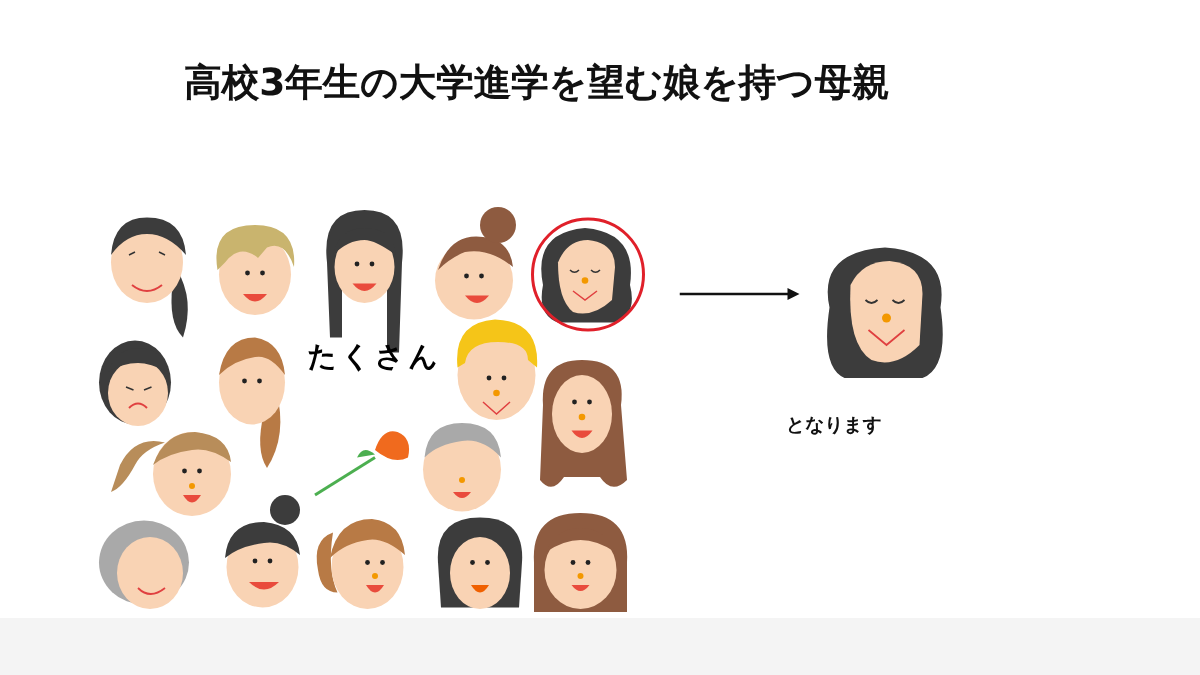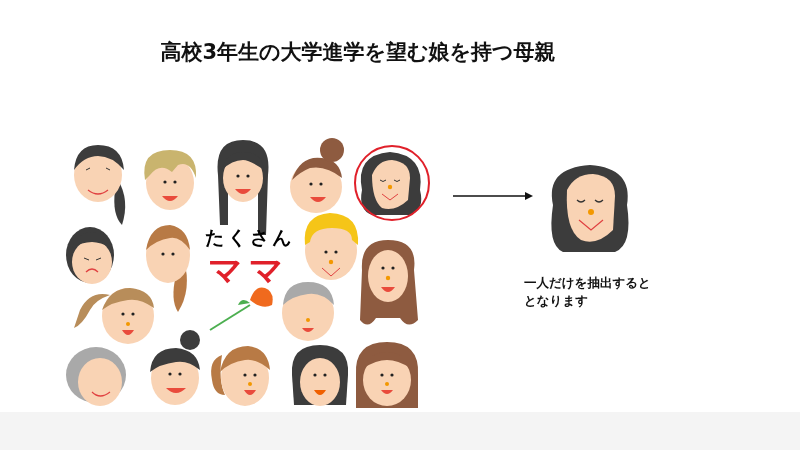--- a/index.html
+++ b/index.html
@@ -1,19 +1,19 @@
 <!DOCTYPE html>
 <html><head>
 <meta charset="utf-8">
 <style>
   html, body { margin:0; padding:0; }
   body { width:800px; height:450px; position:relative; overflow:hidden; background:#ffffff; font-family:"DejaVu Sans", sans-serif; }
   .slide { position:absolute; left:0; top:0; width:800px; height:412px; background:#ffffff; }
   .footer-band { position:absolute; left:0; top:412px; width:800px; height:38px; background:#f4f4f4; }
-  .title { position:absolute; left:0; top:38px; width:716px; text-align:center; font-weight:bold; font-size:21px; color:#111; letter-spacing:0px; }
+  .title { position:absolute; left:0; top:38px; width:716px; text-align:center; font-weight:bold; font-size:25px; color:#111; letter-spacing:0px; }
   .illus { position:absolute; left:60px; top:130px; width:380px; height:282px; }
   .takusan { position:absolute; left:205px; top:225px; font-size:19px; color:#000000; font-weight:bold; letter-spacing:3px; }
   .mama { position:absolute; left:208px; top:248px; font-size:34px; color:#e0202a; font-weight:bold; letter-spacing:6px; }
   .arrow { position:absolute; left:453px; top:188px; }
   .persona { position:absolute; left:545px; top:160px; }
   .desc { position:absolute; left:524px; top:274px; font-size:12.5px; font-weight:bold; color:#111; line-height:18px; }
   .desc div { white-space:nowrap; }
 </style>
 </head>
 <body>
@@ -148,34 +148,32 @@
     </g>
 
     <g>
       <line x1="210" y1="330" x2="250" y2="305" stroke="#4caf50" stroke-width="2"></line>
       <path d="M238 305 Q242 296 250 303Z" fill="#4caf50"></path>
       <path d="M250 300 Q255 285 265 288 Q275 292 272 305 Q262 310 250 300Z" fill="#f06a1e"></path>
     </g>
   </svg>
 
   <div class="takusan">たくさん</div>
-  <div class="mama">ママ</div>
 
   <svg class="arrow" width="82" height="16" viewBox="0 0 82 16">
     <line x1="0" y1="8" x2="74" y2="8" stroke="#111" stroke-width="1.6"></line>
     <path d="M72 4 L80 8 L72 12Z" fill="#111"></path>
   </svg>
 
   <svg class="persona" width="90" height="100" viewBox="0 0 90 100">
     <path d="M8 45 Q0 8 45 5 Q88 8 82 45 Q88 85 70 92 L18 92 Q2 85 8 45Z" fill="#3c3c3c"></path>
     <path d="M22 30 Q30 14 48 14 Q70 16 70 36 L68 70 Q52 86 36 80 Q20 70 22 30Z" fill="#f9d3b4"></path>
     <path d="M32 40 q4 4 8 0 M50 40 q4 4 8 0" stroke="#333" stroke-width="1.2" fill="none"></path>
     <circle cx="46" cy="52" r="3" fill="#f39800"></circle>
     <path d="M34 60 L46 70 L58 60" stroke="#e04040" stroke-width="1.2" fill="none"></path>
   </svg>
 
   <div class="desc">
-    <div>一人だけを抽出すると</div>
     <div>となります</div>
   </div>
 </div>
 
 <div class="footer-band"></div>
 
 </body></html>

